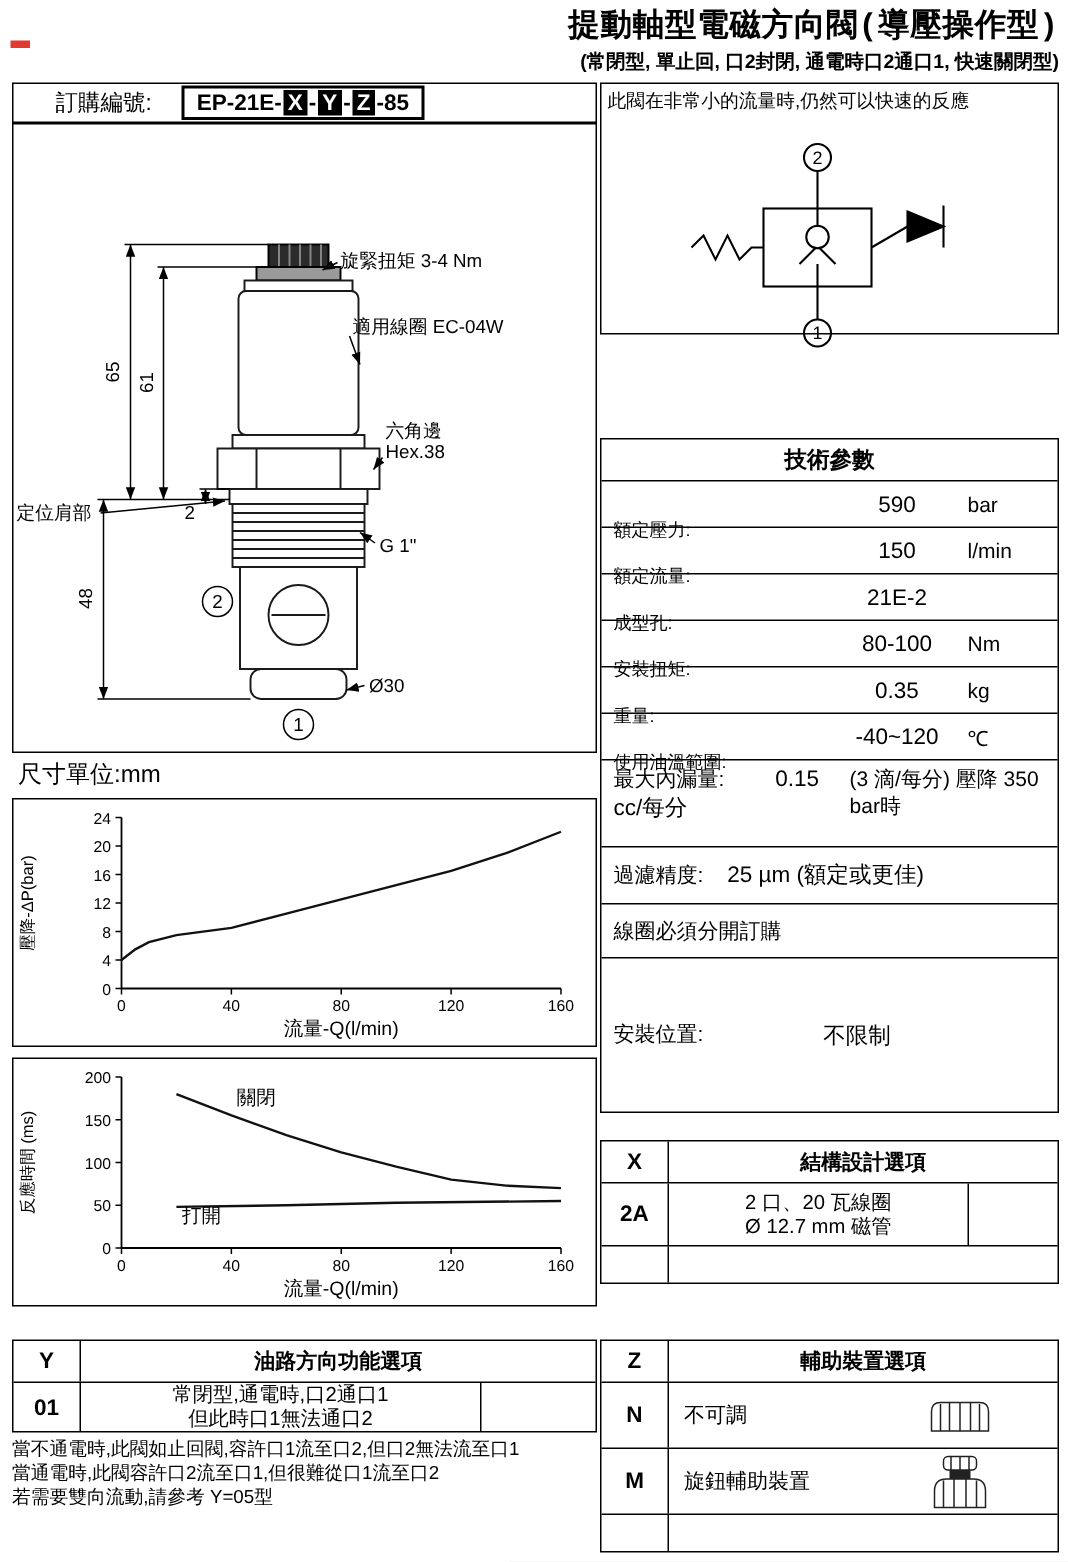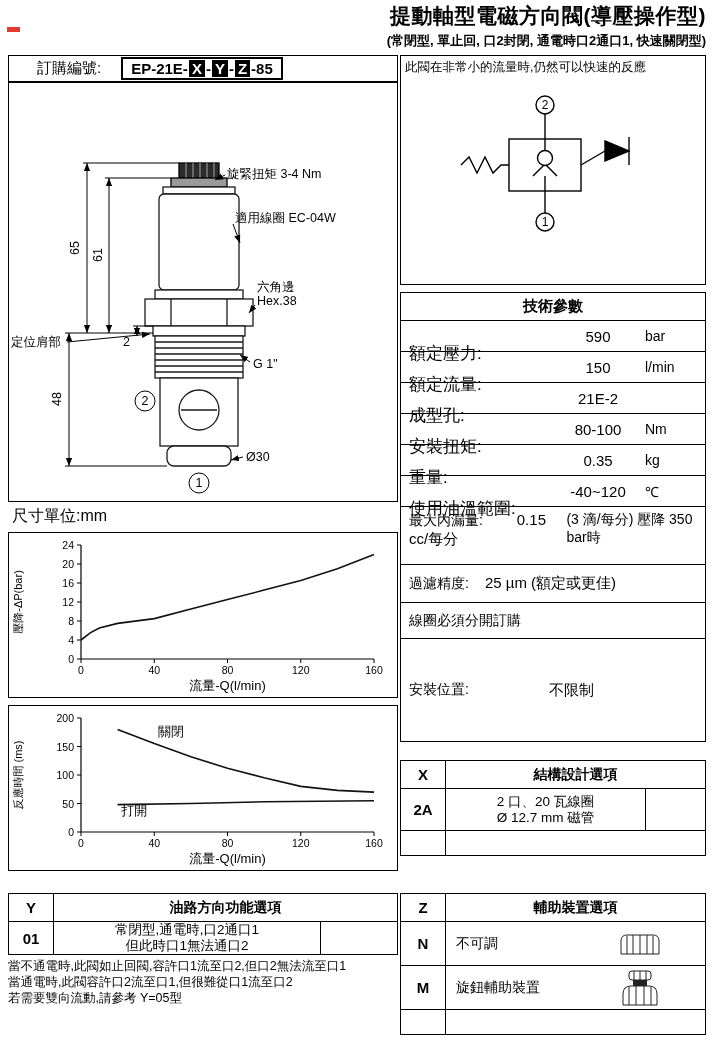--- a/index.html
+++ b/index.html
@@ -1,42 +1,42 @@
 <!DOCTYPE html>
 <html><head>
 <meta charset="utf-8">
 <style>
   * { margin:0; padding:0; box-sizing:border-box; }
   body { background:#d8d8d8; font-family:"Liberation Sans",sans-serif; color:#000; }
   .page { position:relative; width:712px; height:1041px; background:#fff; overflow:hidden; margin:0 auto; }
   .abs { position:absolute; }
   .hdr { position:absolute; top:2px; right:6px; text-align:right; }
-  .title { font-family:Liberation Sans, sans-serif; font-weight:700; font-size:21px; letter-spacing:.5px; }
+  .title { font-family:Liberation Mono, monospace; font-weight:700; font-size:21px; letter-spacing:.5px; }
   .subtitle { font-weight:700; font-size:13px; margin-top:2px; }
   .redmark { position:absolute; left:7px; top:27px; width:13px; height:5px; background:#e23a2e; }
 
   .orderband { left:8px; top:55px; width:390px; height:27px; border:1px solid #000; display:flex; align-items:center; }
   .olabel { font-size:15px; margin-left:28px; }
   .ocode { border:2px solid #000; font-weight:700; font-size:15px; padding:1px 8px; margin-left:20px; display:inline-flex; align-items:flex-end; gap:1px; }
   .kbox { background:#000; color:#fff; padding:0 3px; }
 
   .drawbox { left:8px; top:82px; width:390px; height:420px; border:1.5px solid #000; }
   .unitnote { left:12px; top:506px; font-size:16px; }
 
   .chartbox { left:8px; width:390px; height:166px; border:1.5px solid #000; background:#fff; }
 
-  .rtop { left:400px; top:55px; width:306px; height:230px; border:1.5px solid #000; }
+  .rtop { left:400px; top:55px; width:306px; height:168px; border:1.5px solid #000; }
   .rnote { font-size:12.5px; padding:3px 4px; }
 
   .techtab { left:400px; top:292px; width:306px; height:450px; border:1.5px solid #000; display:flex; flex-direction:column; }
   .trow { border-bottom:1px solid #000; display:flex; align-items:center; }
   .techtab .trow:last-child { border-bottom:none; flex:1; }
   .thead { height:28px; justify-content:center; font-weight:700; font-size:15px; }
   .tr3 { height:31px; }
-  .tlabel { width:150px; padding-left:8px; font-size:17px;margin-top:34px; }
+  .tlabel { width:150px; padding-left:8px; font-size:12px;margin-top:34px; }
   .tvalue { flex:1; text-align:center; font-size:15px; }
   .tunit { width:60px; font-size:14px; }
   .trmulti { flex-direction:row; align-items:flex-start; justify-content:center; gap:6px; padding:4px 8px; font-size:14px; }
 
   .opt { border:1.5px solid #000; display:flex; flex-direction:column; }
   .orow { display:flex; border-bottom:1px solid #000; }
   .opt .orow:last-child { border-bottom:none; flex:1; }
   .okey { width:45px; border-right:1px solid #000; display:flex; align-items:center; justify-content:center; font-weight:700; font-size:15px; }
   .otitle { flex:1; display:flex; align-items:center; justify-content:center; font-weight:700; font-size:14px; }
   .ohead { height:28px; }

